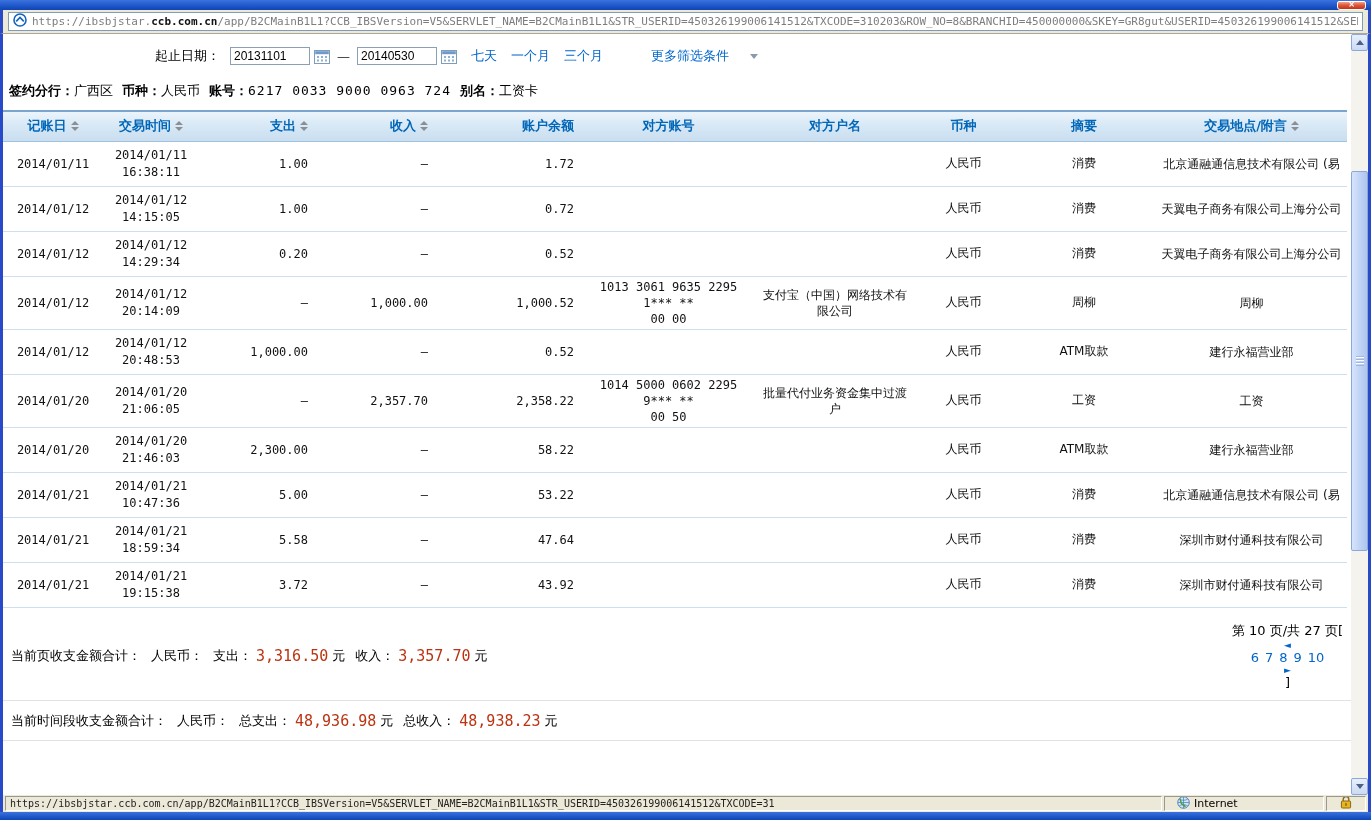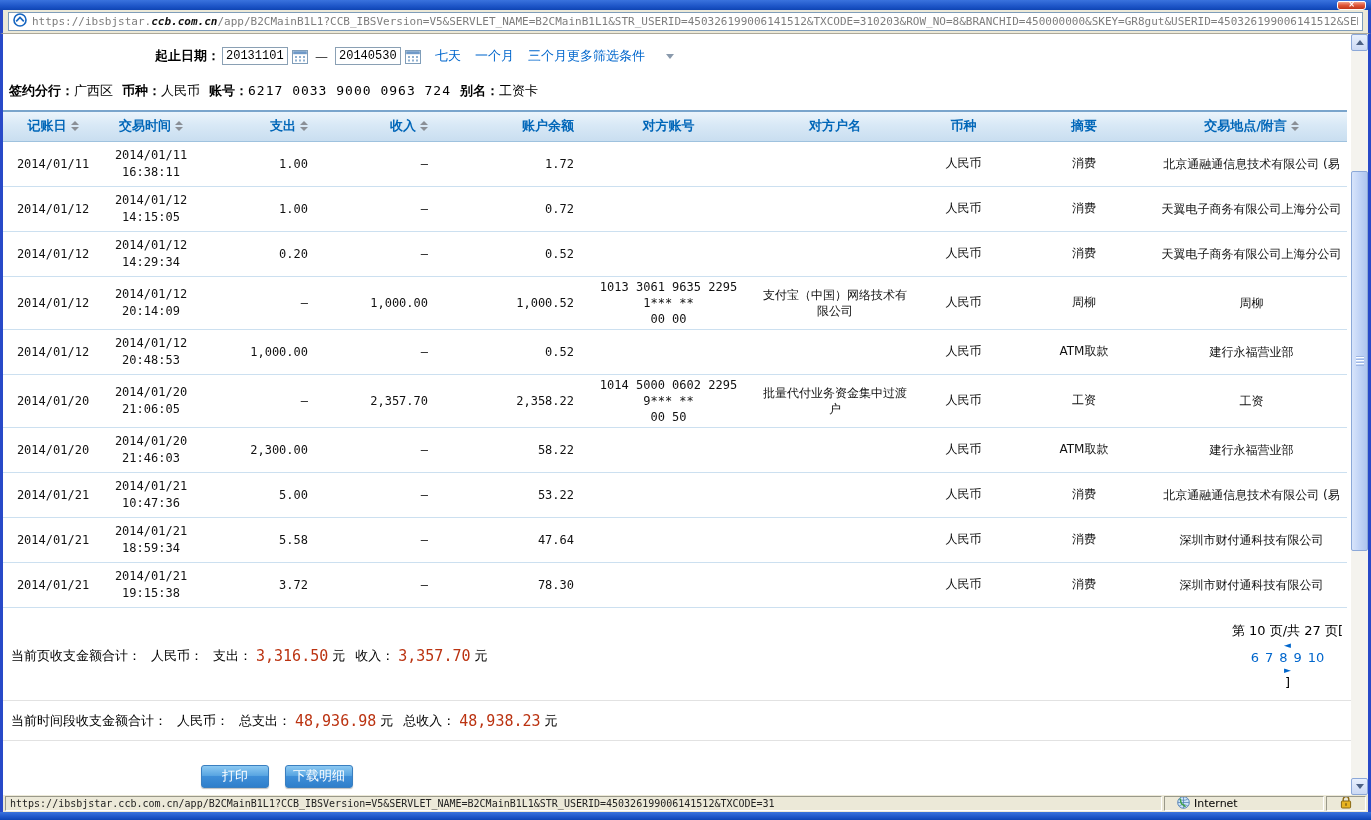--- a/index.html
+++ b/index.html
@@ -13,35 +13,35 @@
   .close-btn { position:absolute; top:1px; right:5px; width:29px; height:9px; border-radius:2px 2px 3px 3px;
     background:linear-gradient(180deg,#F2A28E 0%,#E0573B 45%,#C03418 100%); border:1px solid #fff;
     color:#fff; font-size:8px; line-height:6px; text-align:center; font-weight:bold; cursor:pointer; }
 
   
   .mid { border-left:3px solid #2849C8; border-right:3px solid #2849C8; }
   .addressbar { height:24px; background:#ECE9D8; display:flex; align-items:center; padding:2px 5px; flex:none; border-bottom:1px solid #ACA899; }
   .url-field { flex:1; height:19px; background:#fff; border:1px solid #7F9DB9; display:flex; align-items:center; gap:5px; padding:0 4px; overflow:hidden; }
   .url-text { font-family:"DejaVu Sans Mono", monospace; font-size:11px; white-space:nowrap; overflow:hidden; }
   .u-gray { color:#7d7d7d; }
-  .u-domain { color:#111; font-weight:bold;font-style:italic; }
+  .u-domain { color:#111; font-weight:bold; }
 
   
   .content { flex:1; display:flex; background:#fff; min-height:0; }
   .main { flex:1; min-width:0; padding-bottom:4px; }
 
   
   .filter-row { margin:10px 0 0 152px; display:flex; align-items:center; height:24px; }
-  .f-label { font-weight:bold; margin-right:2px; }
-  .date-input { width:66px; height:18px; border:1px solid #8aa0b4; font-family:Liberation Mono, monospace; font-size:12px; padding:1px 3px; }
+  .f-label { font-weight:normal; margin-right:10px; }
+  .date-input { width:80px; height:18px; border:1px solid #8aa0b4; font-family:Liberation Sans, sans-serif; font-size:12px; padding:1px 3px; }
   .cal-btn { margin-left:4px; cursor:pointer; display:inline-flex; }
   .dash { margin:0 7px; color:#333; }
   .quick { color:#0066CC; cursor:pointer; margin-left:14px; }
   .quick:first-of-type { margin-left:28px; }
-  .more { color:#0066CC; cursor:pointer; display:inline-flex; align-items:center; gap:21px; }
+  .more { color:#0066CC; cursor:pointer; margin-left:48px; display:inline-flex; align-items:center; gap:21px; }
   .caret { width:0; height:0; border-left:4px solid transparent; border-right:4px solid transparent; border-top:5px solid #8A9AAC; display:inline-block; }
 
   
   .btn-row { margin:16px 0 0 198px; display:flex; gap:17px; }
   .btn { min-width:68px; height:23px; border:1px solid #3A7FC0; border-radius:3px; color:#fff; font-size:13px; cursor:pointer;
     background:linear-gradient(180deg,#8CC9F2 0%,#5AA6E2 45%,#3E8ED8 50%,#2F7FCB 100%);
     box-shadow:0 1px 1px rgba(0,0,0,.25); font-family:"DejaVu Sans", sans-serif; }
 
   
   .account-line { margin:14px 0 0 6px; font-size:13px; white-space:nowrap; }
@@ -335,21 +335,21 @@
     <td class="c-wrap al">深圳市财付通科技有限公司</td>
   </tr>
             <tr>
     <td class="c-date al">2014/01/21</td>
     <td class="c-time">
                 <div>2014/01/21</div>
                 <div>19:15:38</div>
               </td>
     <td class="c-num ar">3.72</td>
     <td class="c-num ar">–</td>
-    <td class="c-num ar">78.30</td>
+    <td class="c-num ar">43.92</td>
     <td class="c-acct al"></td>
     <td class="c-wrap al"></td>
     <td class="al">人民币</td>
     <td class="al">消费</td>
     <td class="c-wrap al">深圳市财付通科技有限公司</td>
   </tr>
           </tbody>
       </table>
 
       <div class="summary-row">
@@ -380,24 +380,20 @@
         <span class="s-gap">当前时间段收支金额合计：</span>
         <span class="s-gap">人民币：</span>
         <span>总支出：</span>
         <span class="red">48,936.98</span>
         <span class="s-gap">元</span>
         <span>总收入：</span>
         <span class="red">48,938.23</span>
         <span>元</span>
       </div>
 
-      <div class="action-row">
-        <button class="btn">打印</button>
-        <button class="btn">下载明细</button>
-      </div>
 
     </div>
 
     <div class="scrollbar">
       <div class="sb-arrow up">
           <i></i>
         </div>
       <div class="sb-track">
         <div class="sb-thumb">
             <span class="grip"></span>

